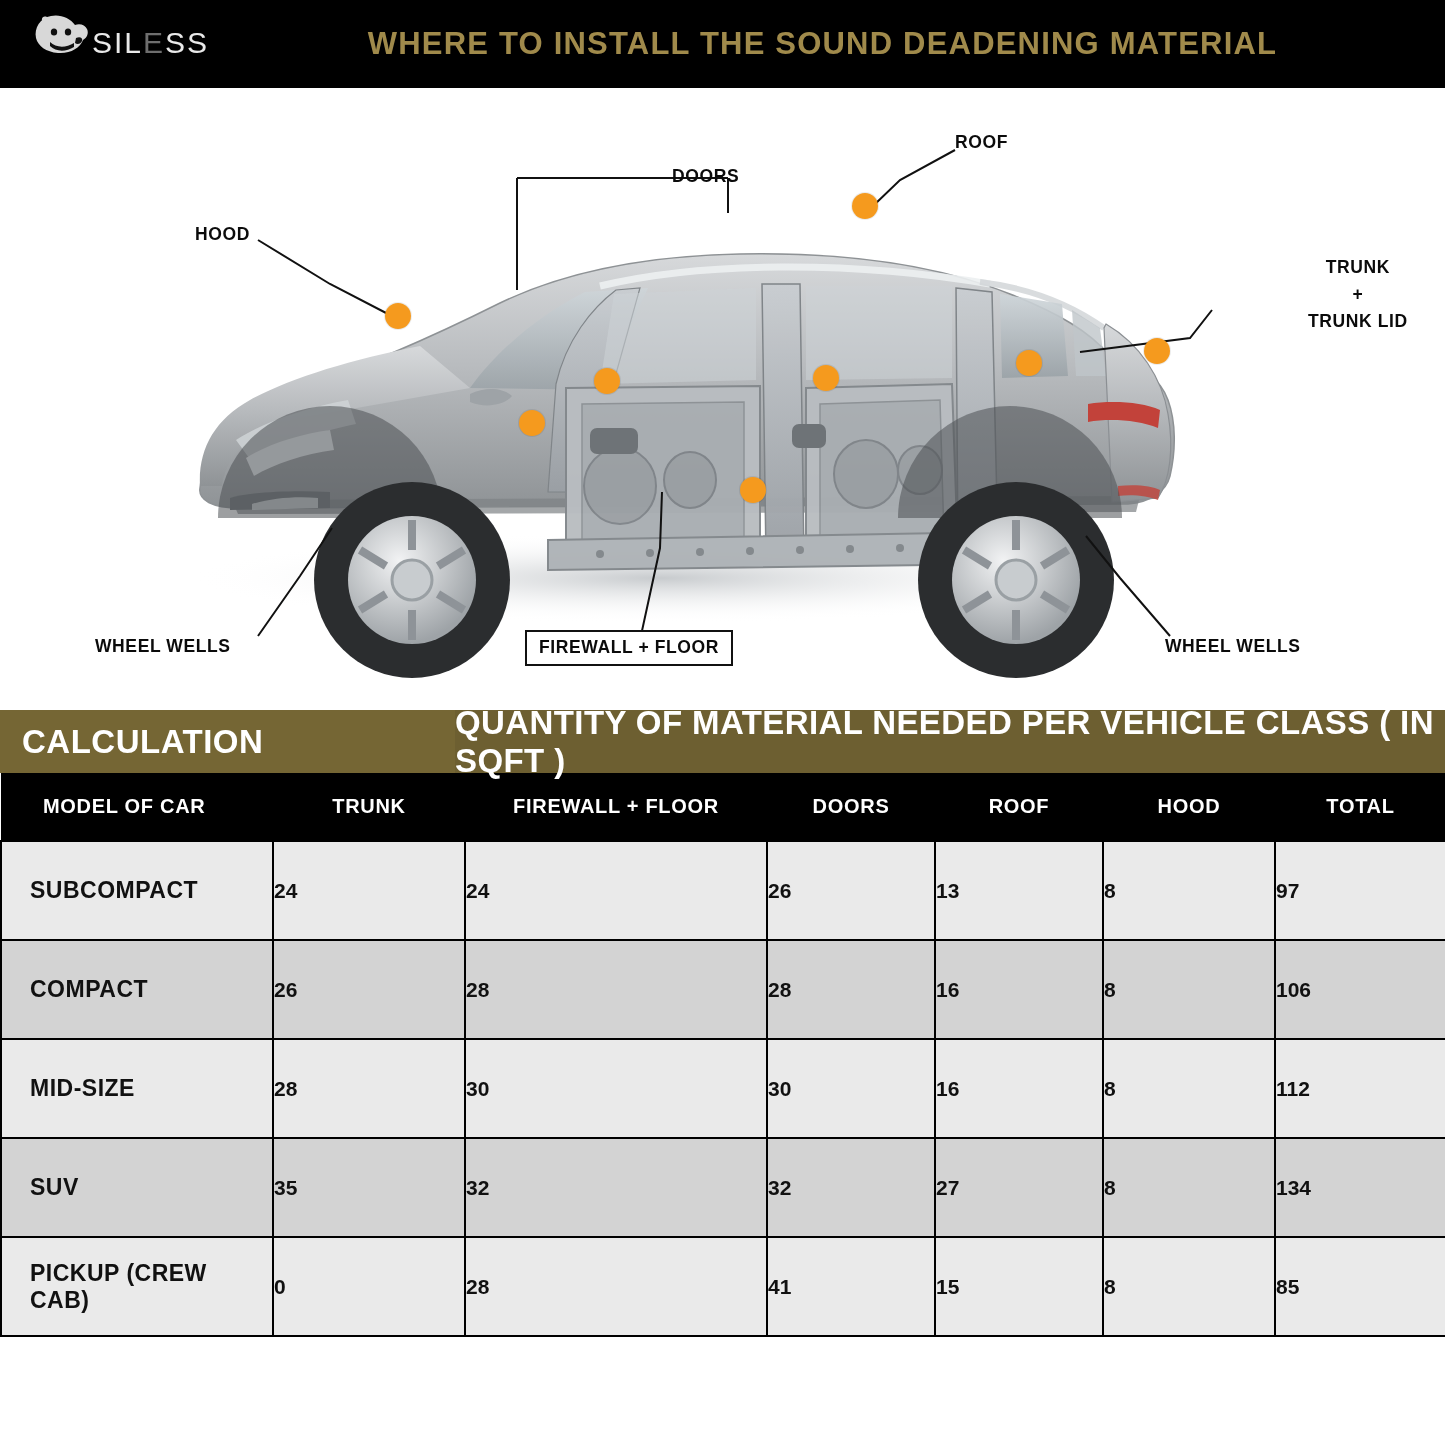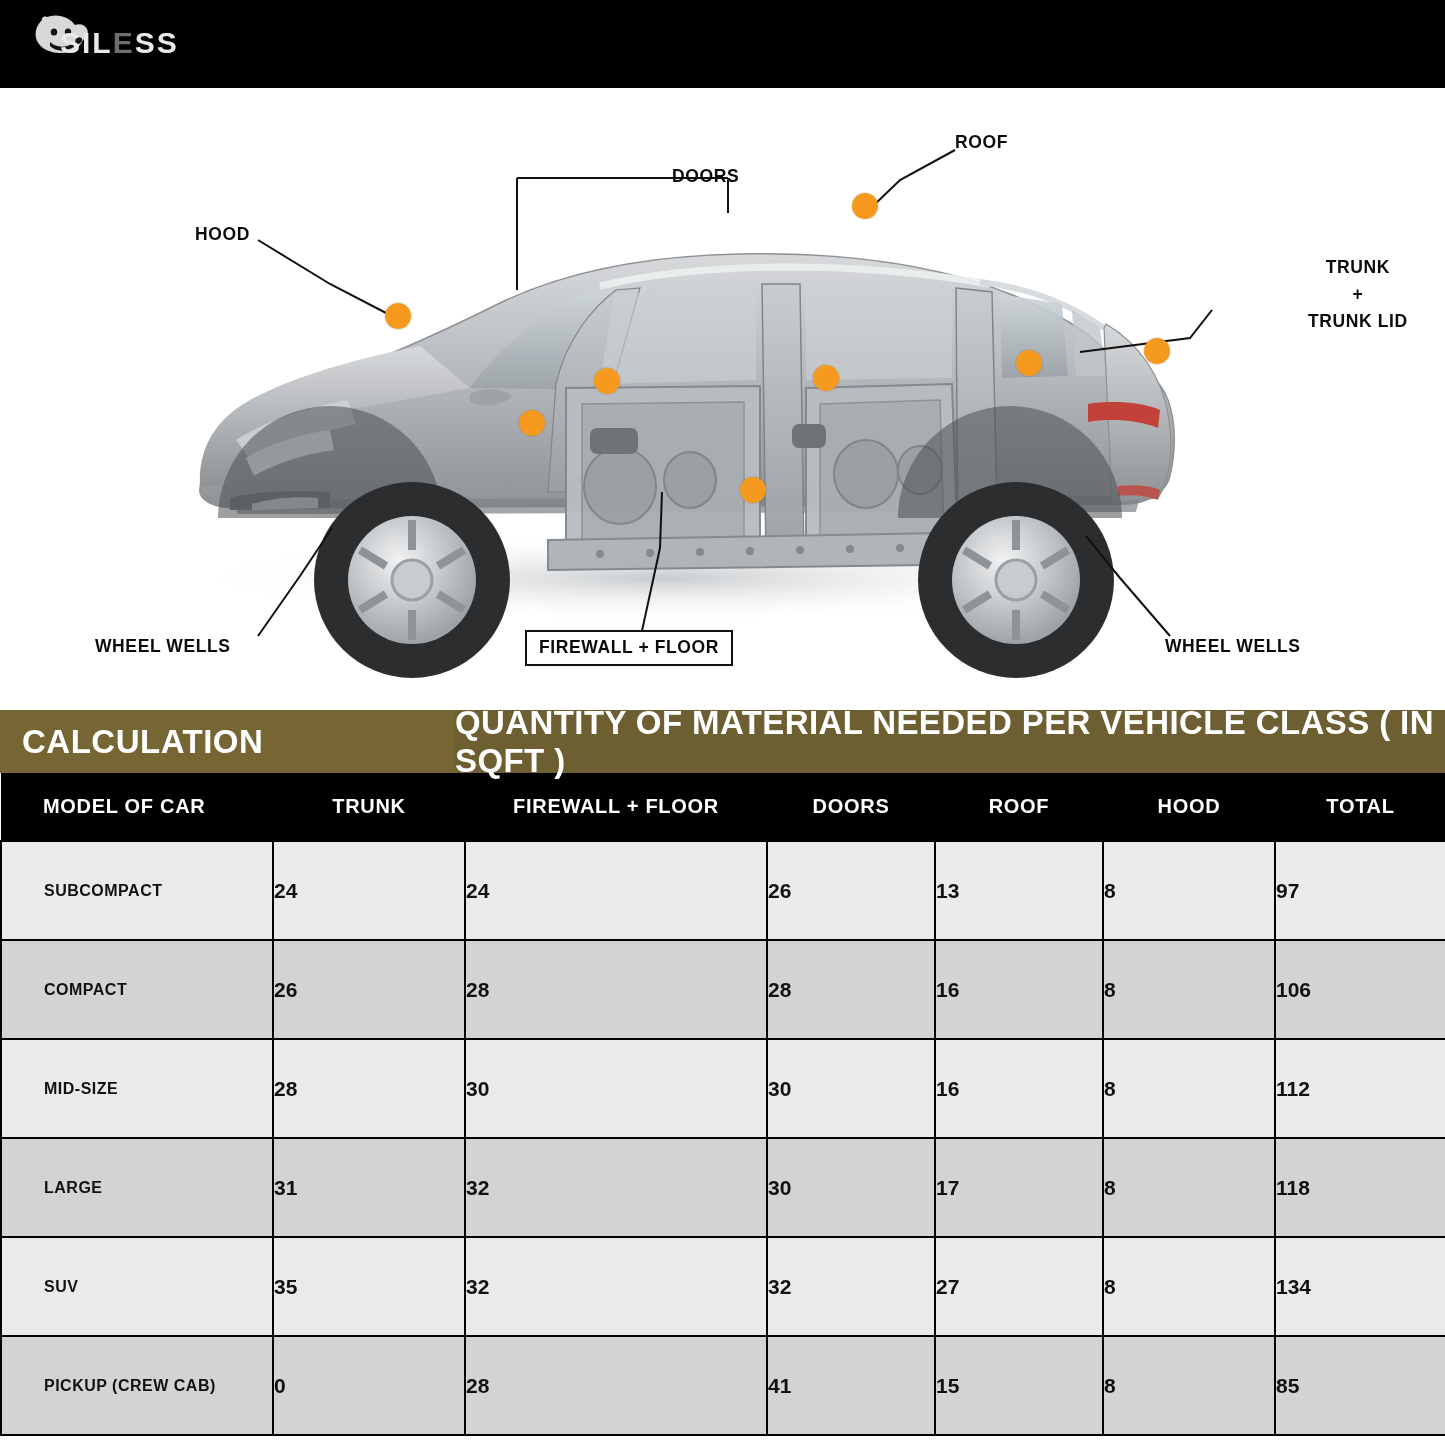--- a/index.html
+++ b/index.html
@@ -17,22 +17,22 @@
     background: #000; display: flex; align-items: center;
   }
   .logo-wrap {
     width: 230px; height: 88px; display: flex; align-items: center;
     justify-content: center; position: relative;
   }
   .logo-bear {
     position: absolute; left: 30px; top: 12px; width: 62px; height: 44px;
   }
   .logo-text {
-    position: absolute; left: 60px; top: 26px;
-    color: #e9e9e9; font-size: 30px; font-weight: bold; letter-spacing: 2px;
+    position: absolute; left: 92px; top: 26px;
+    color: #e9e9e9; font-size: 30px; font-weight: normal; letter-spacing: 2px;
     font-family: "Liberation Sans", sans-serif;
     text-align: center;
   }
   .logo-text .dim { color: #6e6e6e; }
   .header-title {
     flex: 1; text-align: center; color: #a08a4b;
     font-size: 31px; font-weight: bold; letter-spacing: 1.2px;
     padding-right: 30px;
     font-family: "Liberation Sans", sans-serif;
   }
@@ -74,21 +74,21 @@
     border-right: 2px solid #000;
     margin-top: 20px;
   }
   thead th.first { text-align: left; padding-left: 42px; }
   tbody td {
     height: 99px; font-size: 21px; font-weight: bold;
     color: #111; border: 2px solid #000; background: #eaeaea;
   }
   tbody tr:nth-child(even) td { background: #d3d3d3; }
   tbody td.first {
-    text-align: left; padding-left: 42px; font-size: 16px; letter-spacing: 0.5px;
+    text-align: left; padding-left: 28px; font-size: 23px; letter-spacing: 0.5px;
   }
   col.c0 { width: 272px; }
   col.c1 { width: 192px; }
   col.c2 { width: 302px; }
   col.c3 { width: 168px; }
   col.c4 { width: 168px; }
   col.c5 { width: 172px; }
   col.c6 { width: 171px; }
 </style>
 </head>
@@ -104,20 +104,21 @@
         <path d="M14 13 C10 8 12 3 17 5 C20 6 22 10 22 13 Z" fill="#d8d8d8"></path>
         <ellipse cx="24" cy="20" rx="3.2" ry="3.6" fill="#111"></ellipse>
         <ellipse cx="38" cy="20" rx="3.2" ry="3.6" fill="#111"></ellipse>
         <path d="M46 26 C50 24 53 26 52 29 C51 32 47 33 45 31 Z" fill="#111"></path>
         <path d="M20 30 C26 36 36 36 44 31 L44 35 C36 40 26 40 20 34 Z" fill="#111"></path>
       </svg>
       <div class="logo-text">
         <span>SIL</span><span class="dim">E</span><span>SS</span>
       </div>
     </div>
+    <div class="header-title">WHERE TO INSTALL THE SOUND DEADENING MATERIAL</div>
   </div>
 
   <div class="diagram">
 
     <svg width="1445" height="622" viewBox="0 0 1445 622">
       <defs>
         <linearGradient id="bodyGrad" x1="0" y1="0" x2="0" y2="1">
           <stop offset="0%" stop-color="#d7d9db"></stop>
           <stop offset="45%" stop-color="#b8bbbe"></stop>
           <stop offset="100%" stop-color="#8f9396"></stop>
@@ -337,29 +338,20 @@
         <tr>
           <td class="first">MID-SIZE</td>
           <td>28</td>
           <td>30</td>
           <td>30</td>
           <td>16</td>
           <td>8</td>
           <td>112</td>
         </tr>
         <tr>
-          <td class="first">LARGE</td>
-          <td>31</td>
-          <td>32</td>
-          <td>30</td>
-          <td>17</td>
-          <td>8</td>
-          <td>118</td>
-        </tr>
-        <tr>
           <td class="first">SUV</td>
           <td>35</td>
           <td>32</td>
           <td>32</td>
           <td>27</td>
           <td>8</td>
           <td>134</td>
         </tr>
         <tr>
           <td class="first">PICKUP (CREW CAB)</td>

